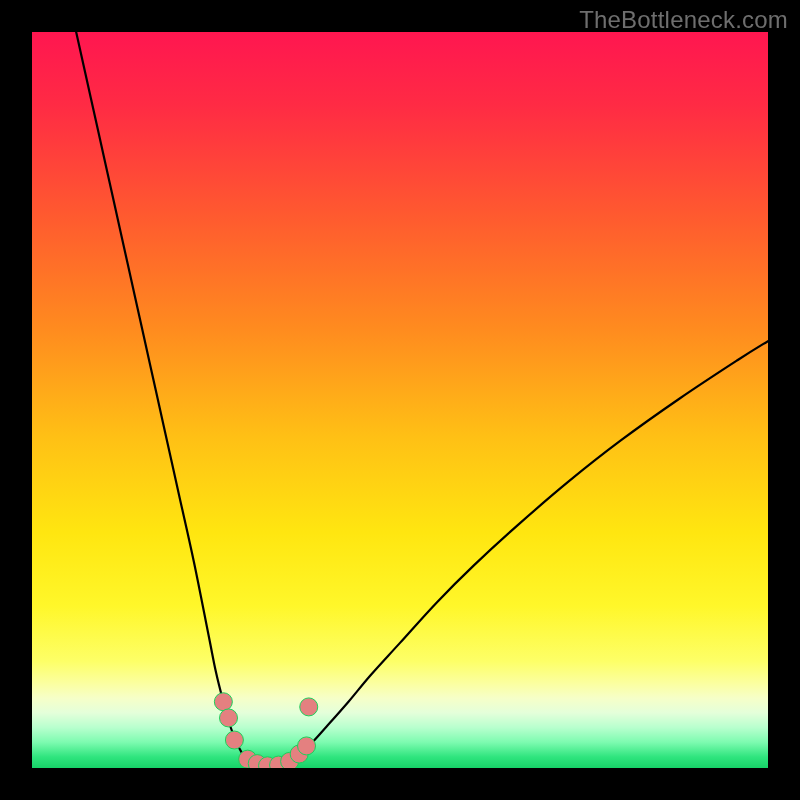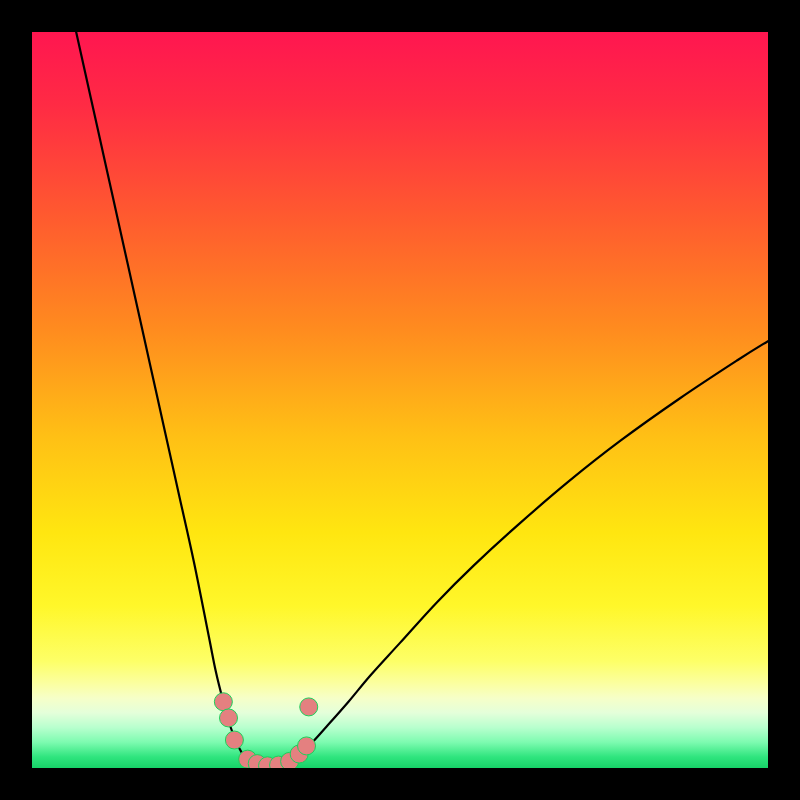--- a/index.html
+++ b/index.html
@@ -82,13 +82,14 @@
           <circle cx="235.52" cy="733.79" r="9" fill="#e48080" stroke="#1ecf5a" stroke-width="1"></circle>
           <circle cx="246.56" cy="733.06" r="9" fill="#e48080" stroke="#1ecf5a" stroke-width="1"></circle>
           <circle cx="257.60" cy="729.38" r="9" fill="#e48080" stroke="#1ecf5a" stroke-width="1"></circle>
           <circle cx="267.17" cy="722.02" r="9" fill="#e48080" stroke="#1ecf5a" stroke-width="1"></circle>
           <circle cx="274.53" cy="713.92" r="9" fill="#e48080" stroke="#1ecf5a" stroke-width="1"></circle>
           <circle cx="276.74" cy="674.91" r="9" fill="#e48080" stroke="#1ecf5a" stroke-width="1"></circle>
         </g>
     </svg>
   </div>
 
+  <div class="watermark">TheBottleneck.com</div>
 </div>
 
 </body></html>

